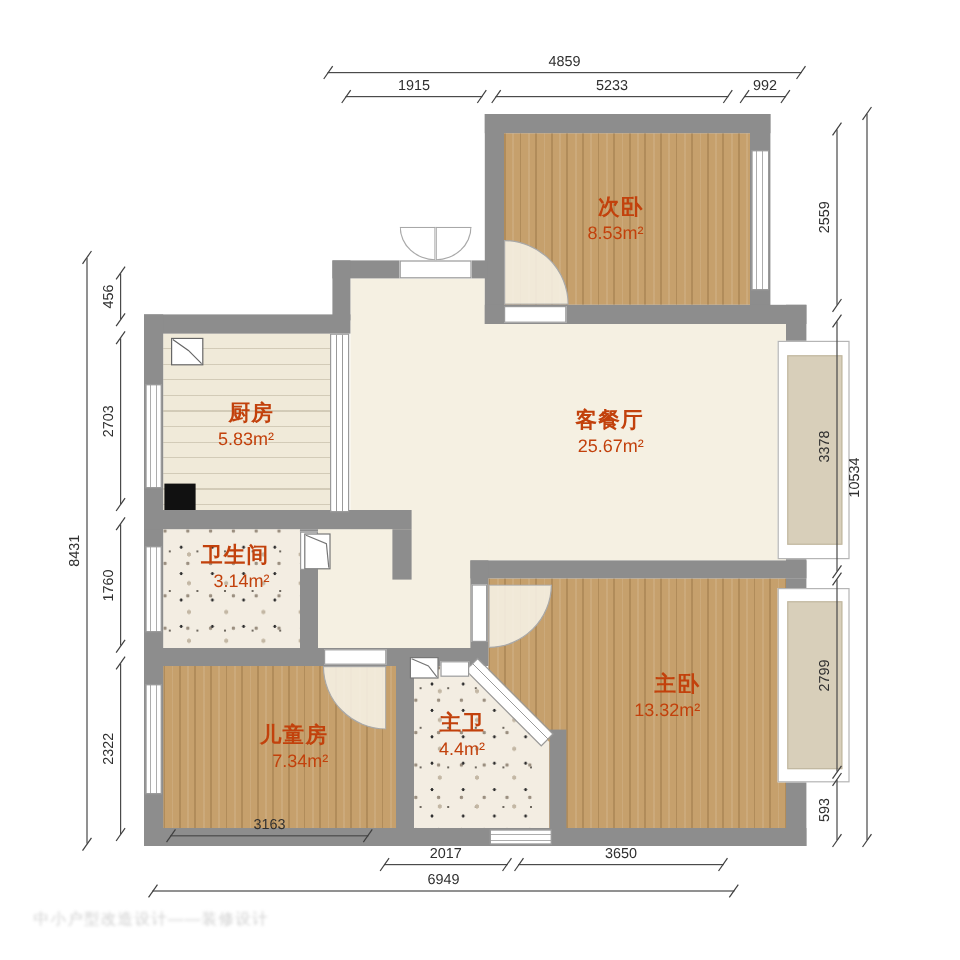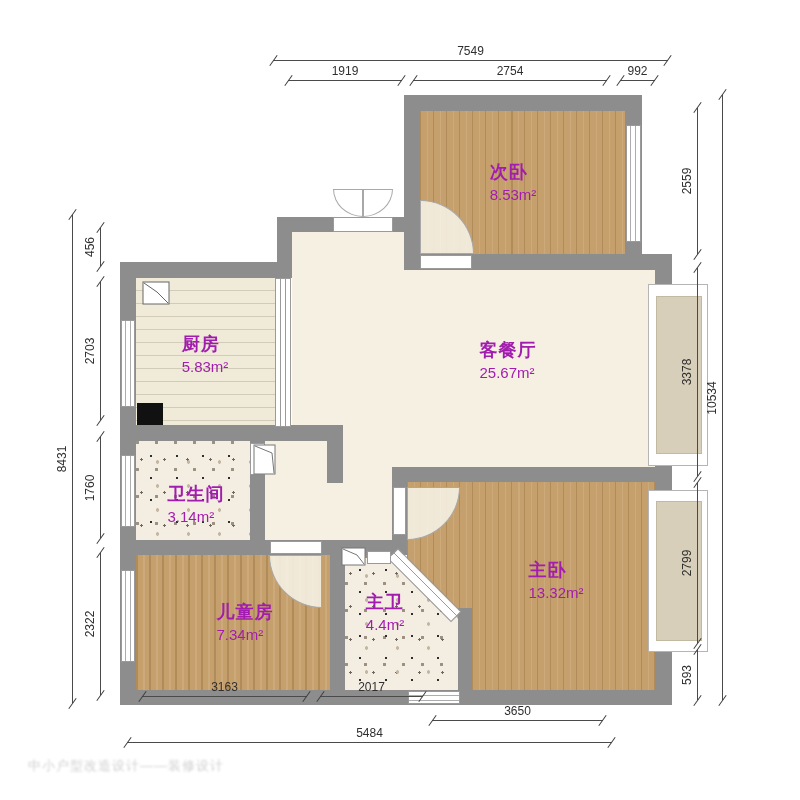--- a/index.html
+++ b/index.html
@@ -33,21 +33,21 @@
     background:linear-gradient(180deg,#fff 0 5px,#9a9a9a 5px 6px,#fff 6px);}
   .flue{position:absolute;background:#111;}
   .dimh{position:absolute;border-top:1px solid #4a4a4a;height:0;}
   .dimv{position:absolute;border-left:1px solid #4a4a4a;width:0;}
   .tk{position:absolute;width:13px;height:0;border-top:1.5px solid #3f3f3f;transform:rotate(-55deg);}
   .dimh>.tk.a{left:-6px;top:-1px}.dimh>.tk.b{right:-6px;top:-1px}
   .dimv>.tk.a{left:-7px;top:-1px}.dimv>.tk.b{left:-7px;bottom:-1px}
   .dlab{position:absolute;font-size:12px;color:#2f2f2f;white-space:nowrap;}
   .dimh>.dlab{left:50%;top:-17px;transform:translateX(-50%);}
   .dimv>.dlab{top:50%;left:0;transform:translate(calc(-50% - 11px),-50%) rotate(-90deg);}
-  .rlabel{position:absolute;text-align:left;transform:translateX(-50%);color:#a21caf;}
+  .rlabel{position:absolute;text-align:right;transform:translateX(-50%);color:#c2410c;}
   .rname{font-size:18px;font-weight:bold;letter-spacing:1px;}
   .rarea{font-size:15px;margin-top:2px;}
   .wm{position:absolute;left:28px;top:757px;font-size:13px;color:#9e9e9e;opacity:.5;filter:blur(1.2px);letter-spacing:1px;}
 </style>
 </head>
 <body>
 
 <div class="canvas">
 
   <div class="cream" style="left:292px;top:232px;width:112px;height:38px"></div>
@@ -129,51 +129,51 @@
     <div class="rarea">8.53m²</div>
   </div>
   <div class="rlabel" style="left:205px;top:332px">
     <div class="rname">厨房</div>
     <div class="rarea">5.83m²</div>
   </div>
   <div class="rlabel" style="left:508px;top:338px">
     <div class="rname">客餐厅</div>
     <div class="rarea">25.67m²</div>
   </div>
-  <div class="rlabel" style="left:196px;top:482px">
+  <div class="rlabel" style="left:196px;top:450px">
     <div class="rname">卫生间</div>
     <div class="rarea">3.14m²</div>
   </div>
   <div class="rlabel" style="left:245px;top:600px">
     <div class="rname">儿童房</div>
     <div class="rarea">7.34m²</div>
   </div>
   <div class="rlabel" style="left:385px;top:590px">
     <div class="rname">主卫</div>
     <div class="rarea">4.4m²</div>
   </div>
   <div class="rlabel" style="left:556px;top:558px">
     <div class="rname">主卧</div>
     <div class="rarea">13.32m²</div>
   </div>
 
   <div class="dimh" style="left:273px;top:60px;width:395px">
     <i class="tk a"></i>
       <i class="tk b"></i>
-      <span class="dlab">7549</span>
+      <span class="dlab">4859</span>
   </div>
   <div class="dimh" style="left:288px;top:80px;width:114px">
     <i class="tk a"></i>
       <i class="tk b"></i>
-      <span class="dlab">1919</span>
+      <span class="dlab">1915</span>
   </div>
   <div class="dimh" style="left:413px;top:80px;width:194px">
     <i class="tk a"></i>
       <i class="tk b"></i>
-      <span class="dlab">2754</span>
+      <span class="dlab">5233</span>
   </div>
   <div class="dimh" style="left:620px;top:80px;width:35px">
     <i class="tk a"></i>
       <i class="tk b"></i>
       <span class="dlab">992</span>
   </div>
 
   <div class="dimv" style="left:697px;top:108px;height:146px">
     <i class="tk a"></i>
       <i class="tk b"></i>
@@ -224,31 +224,31 @@
     <i class="tk a"></i>
       <i class="tk b"></i>
       <span class="dlab">8431</span>
   </div>
 
   <div class="dimh" style="left:142px;top:696px;width:165px">
     <i class="tk a"></i>
       <i class="tk b"></i>
       <span class="dlab">3163</span>
   </div>
-  <div class="dimh" style="left:320px;top:696px;width:103px">
+  <div class="dimh" style="left:320px;top:720px;width:103px">
     <i class="tk a"></i>
       <i class="tk b"></i>
       <span class="dlab">2017</span>
   </div>
   <div class="dimh" style="left:432px;top:720px;width:171px">
     <i class="tk a"></i>
       <i class="tk b"></i>
       <span class="dlab">3650</span>
   </div>
   <div class="dimh" style="left:127px;top:742px;width:485px">
     <i class="tk a"></i>
       <i class="tk b"></i>
-      <span class="dlab">5484</span>
+      <span class="dlab">6949</span>
   </div>
 
   <div class="wm">中小户型改造设计——装修设计</div>
 
 </div>
 
 </body></html>

